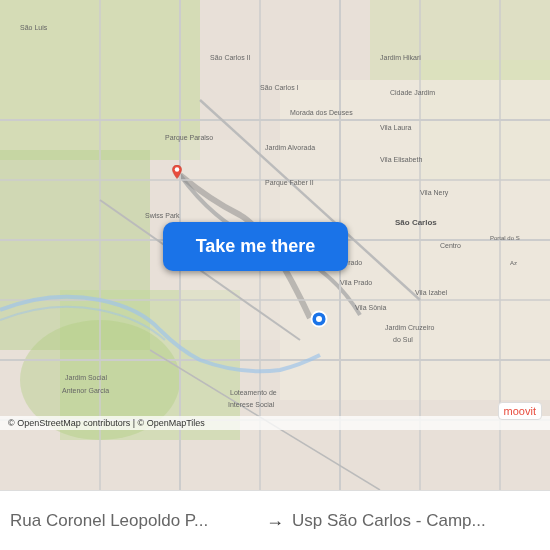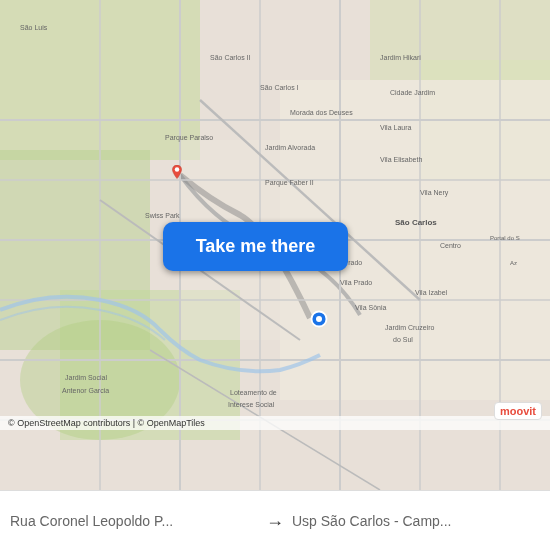--- a/index.html
+++ b/index.html
@@ -66,21 +66,21 @@
     }
 
     #to-section {
       display: flex;
       flex-direction: column;
       flex: 1;
       overflow: hidden;
     }
 
     .location-label {
-      font-size: 14px;
+      font-size: 17px;
       color: #666;
       white-space: nowrap;
       overflow: hidden;
       text-overflow: ellipsis;
     }
 
     .arrow-icon {
       font-size: 18px;
       color: #333;
     }
@@ -101,21 +101,21 @@
     }
 
     .moovit-logo {
       position: absolute;
       bottom: 70px;
       right: 8px;
       background: #fff;
       border-radius: 4px;
       padding: 2px 5px;
       font-size: 11px;
-      font-weight: bold;
+      font-weight: normal;
       color: #e84c3d;
       border: 1px solid #ddd;
     }
 
     
     .pin-origin {
       position: absolute;
       top: 165px;
       left: 168px;
       width: 18px;

